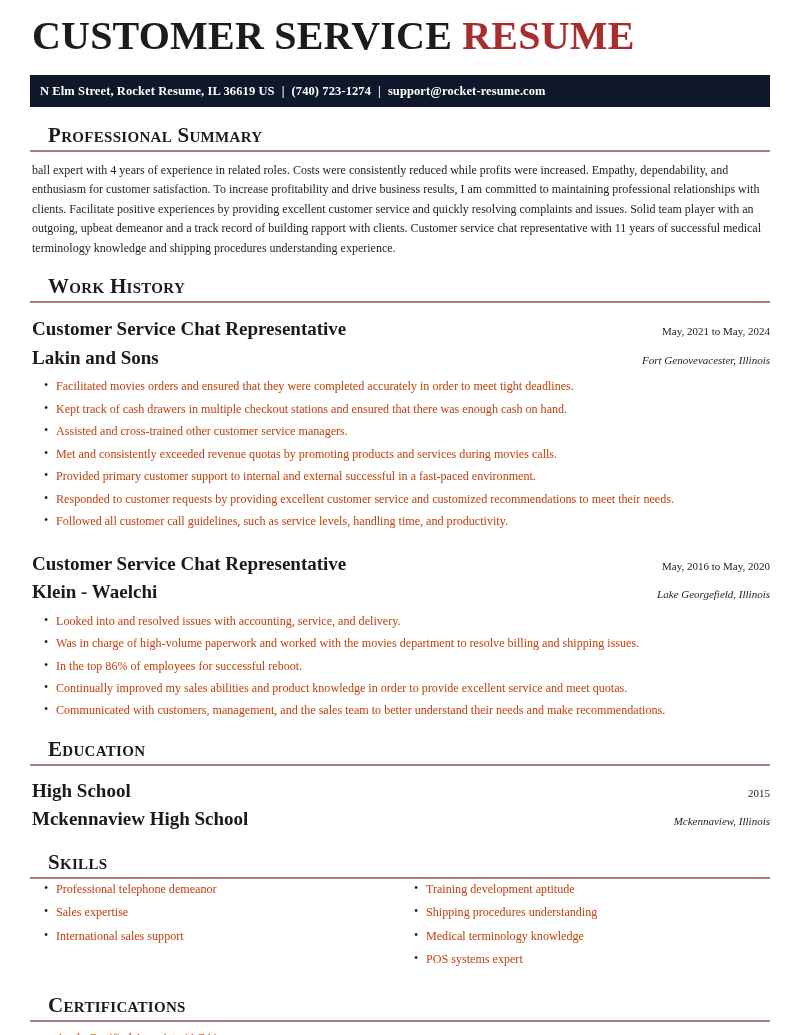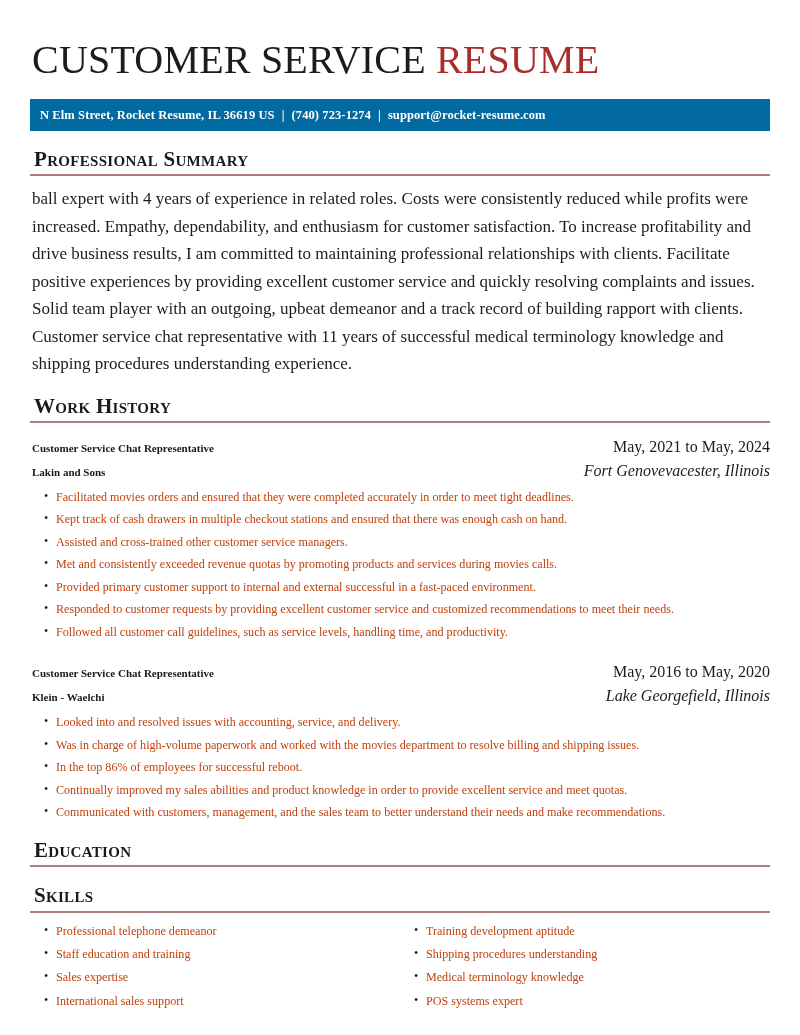--- a/index.html
+++ b/index.html
@@ -19,32 +19,32 @@
     height: 1035px;
     box-sizing: border-box;
     padding: 0 30px;
     background: #ffffff;
     position: relative;
   }
 
   
   .resume-title {
     font-size: 40px;
-    font-weight: normal;
+    font-weight: bold;
     letter-spacing: 0.2px;
     line-height: 1;
-    padding-top: 28px;
-    margin: 12px 0 0 2px;
+    padding-top: 16px;
+    margin: 0 0 0 2px;
     white-space: nowrap;
   }
   .title-main { color: #1c1c1c; }
   .title-accent { color: #a82e2e; }
 
   .contact-bar {
-    background: #0369a1;
+    background: #0f172a;
     color: #ffffff;
     margin-top: 19px;
     height: 32px;
     display: flex;
     align-items: center;
     padding-left: 10px;
     box-sizing: border-box;
   }
   .contact-inner {
     font-size: 12.5px;
@@ -59,55 +59,55 @@
   }
 
   
   .section { margin-top: 17px; }
   .section-heading {
     font-size: 21px;
     font-weight: bold;
     font-variant: small-caps;
     letter-spacing: 0.3px;
     line-height: 1.05;
-    margin: 0 0 2px 4px;
+    margin: 0 0 2px 18px;
     color: #1a1a1a;
   }
   .section-rule {
     border: 0;
     border-top: 2px solid #b07c7c;
     margin: 4px 0 0 0;
     width: 100%;
   }
 
   
   .summary-text {
-    font-size: 17px;
+    font-size: 12px;
     line-height: 1.62;
     text-align: left;
     margin: 9px 2px 0 2px;
     color: #1c1c1c;
   }
 
   
   .entry { margin-top: 12px; }
   .entry-row {
     display: flex;
     justify-content: space-between;
     align-items: baseline;
     line-height: 1.5;
   }
   .entry-left {
-    font-size: 11px;
+    font-size: 19px;
     font-weight: bold;
     margin-left: 2px;
     color: #1a1a1a;
   }
   .entry-right {
-    font-size: 16px;
+    font-size: 11px;
     color: #1c1c1c;
     text-align: right;
     white-space: nowrap;
   }
   .entry-right.italic { font-style: italic; }
 
   
   ul.bullets {
     list-style: none;
     margin: 7px 0 0 0;
@@ -127,21 +127,21 @@
     position: absolute;
     left: 14px;
     top: -1px;
     font-size: 12px;
     color: #1c1c1c;
   }
 
   
   .skills-columns {
     display: flex;
-    margin-top: 11px;
+    margin-top: 3px;
   }
   .skills-col {
     width: 50%;
     box-sizing: border-box;
   }
   .skills-col ul.bullets { margin-top: 0; }
   .skills-col ul.bullets li { margin-bottom: 8px; }
 
   .certs ul.bullets { margin-top: 9px; }
   .certs ul.bullets li { margin-bottom: 8px; }
@@ -202,30 +202,39 @@
         <li>In the top 86% of employees for successful reboot.</li>
         <li>Continually improved my sales abilities and product knowledge in order to provide excellent service and meet quotas.</li>
         <li>Communicated with customers, management, and the sales team to better understand their needs and make recommendations.</li>
       </ul>
     </div>
   </div>
 
   <div class="section" style="margin-top:19px;">
     <div class="section-heading">Education</div>
     <hr class="section-rule">
+    <div class="entry" style="margin-top:11px;">
+      <div class="entry-row">
+        <div class="entry-left">High School</div>
+        <div class="entry-right">2015</div>
+      </div>
+      <div class="entry-row">
+        <div class="entry-left">Mckennaview High School</div>
+        <div class="entry-right italic">Mckennaview, Illinois</div>
+      </div>
+    </div>
   </div>
 
   <div class="section" style="margin-top:17px;">
     <div class="section-heading">Skills</div>
     <hr class="section-rule">
     <div class="skills-columns">
       <div class="skills-col">
         <ul class="bullets">
           <li>Professional telephone demeanor</li>
-          <li>Staff education and training</li>
           <li>Sales expertise</li>
           <li>International sales support</li>
         </ul>
       </div>
       <div class="skills-col">
         <ul class="bullets">
           <li>Training development aptitude</li>
           <li>Shipping procedures understanding</li>
           <li>Medical terminology knowledge</li>
           <li>POS systems expert</li>

